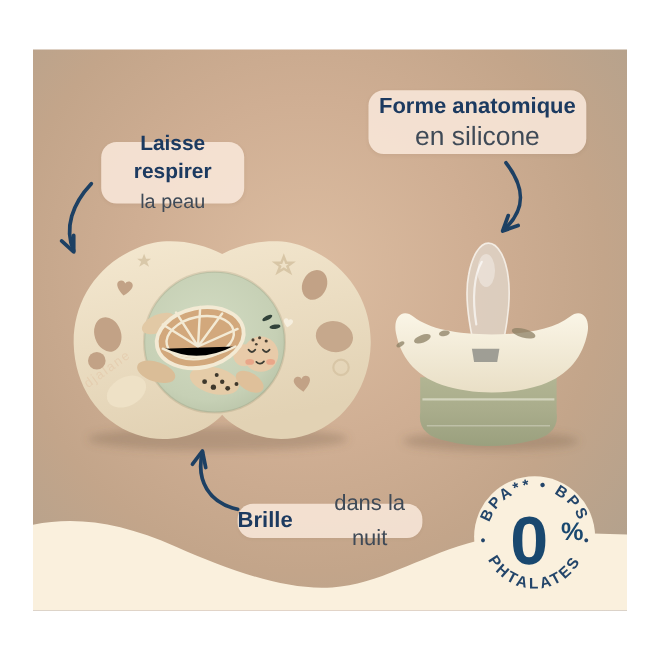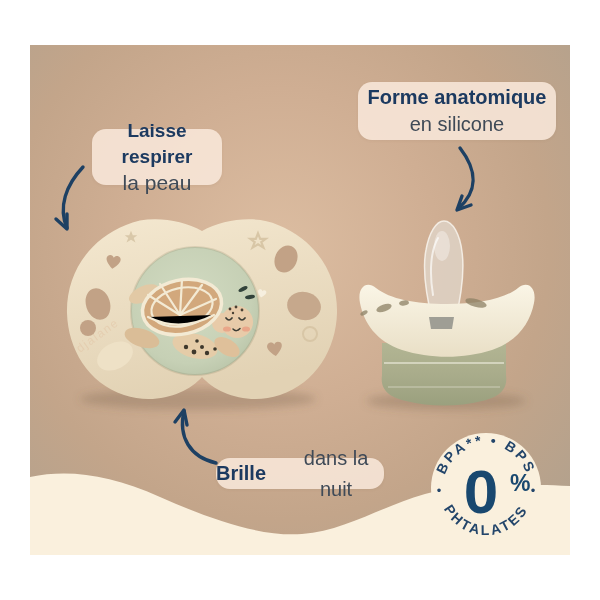--- a/index.html
+++ b/index.html
@@ -19,23 +19,23 @@
     position:absolute;
     background:rgba(248,231,217,0.88);
     border-radius:14px;
     display:flex;flex-direction:column;align-items:center;justify-content:center;
     text-align:center;color:#1c3a60;
     box-shadow:0 1px 3px rgba(120,90,60,0.08);
   }
   .pill .bold{font-weight:bold;color:#1c3a60;}
   .pill .reg{font-weight:normal;color:#3f4a57;}
   .pill-breathe{left:62px;top:84px;width:130px;height:56px;font-size:19px;line-height:26px;}
-  .pill-breathe .reg{font-size:21px;text-align:right;}
-  .pill-anatomic{left:328px;top:37px;width:198px;height:58px;font-size:20px;line-height:27px;}
-  .pill-anatomic .reg{font-size:20px;}
+  .pill-breathe .reg{font-size:18px;text-align:right;}
+  .pill-anatomic{left:305px;top:37px;width:198px;height:58px;font-size:20px;line-height:27px;}
+  .pill-anatomic .reg{font-size:24px;}
   .pill-glow{left:186px;top:413px;width:168px;height:31px;flex-direction:row;font-size:20px;line-height:31px;}
   .pill-glow .reg{margin-left:22px;}
   .arc-text{font-size:14px;font-weight:600;letter-spacing:2.5px;fill:#23456a;}
   .badge-zero{font-size:62px;font-weight:bold;fill:#19486f;}
   .badge-pct{font-size:23px;font-weight:600;fill:#19486f;}
   .badge-dot{font-size:13px;fill:#23456a;}
   .embossed{font-size:12px;letter-spacing:1.5px;fill:#e2c5a6;opacity:0.55;}
 </style>
 </head>
 <body>

